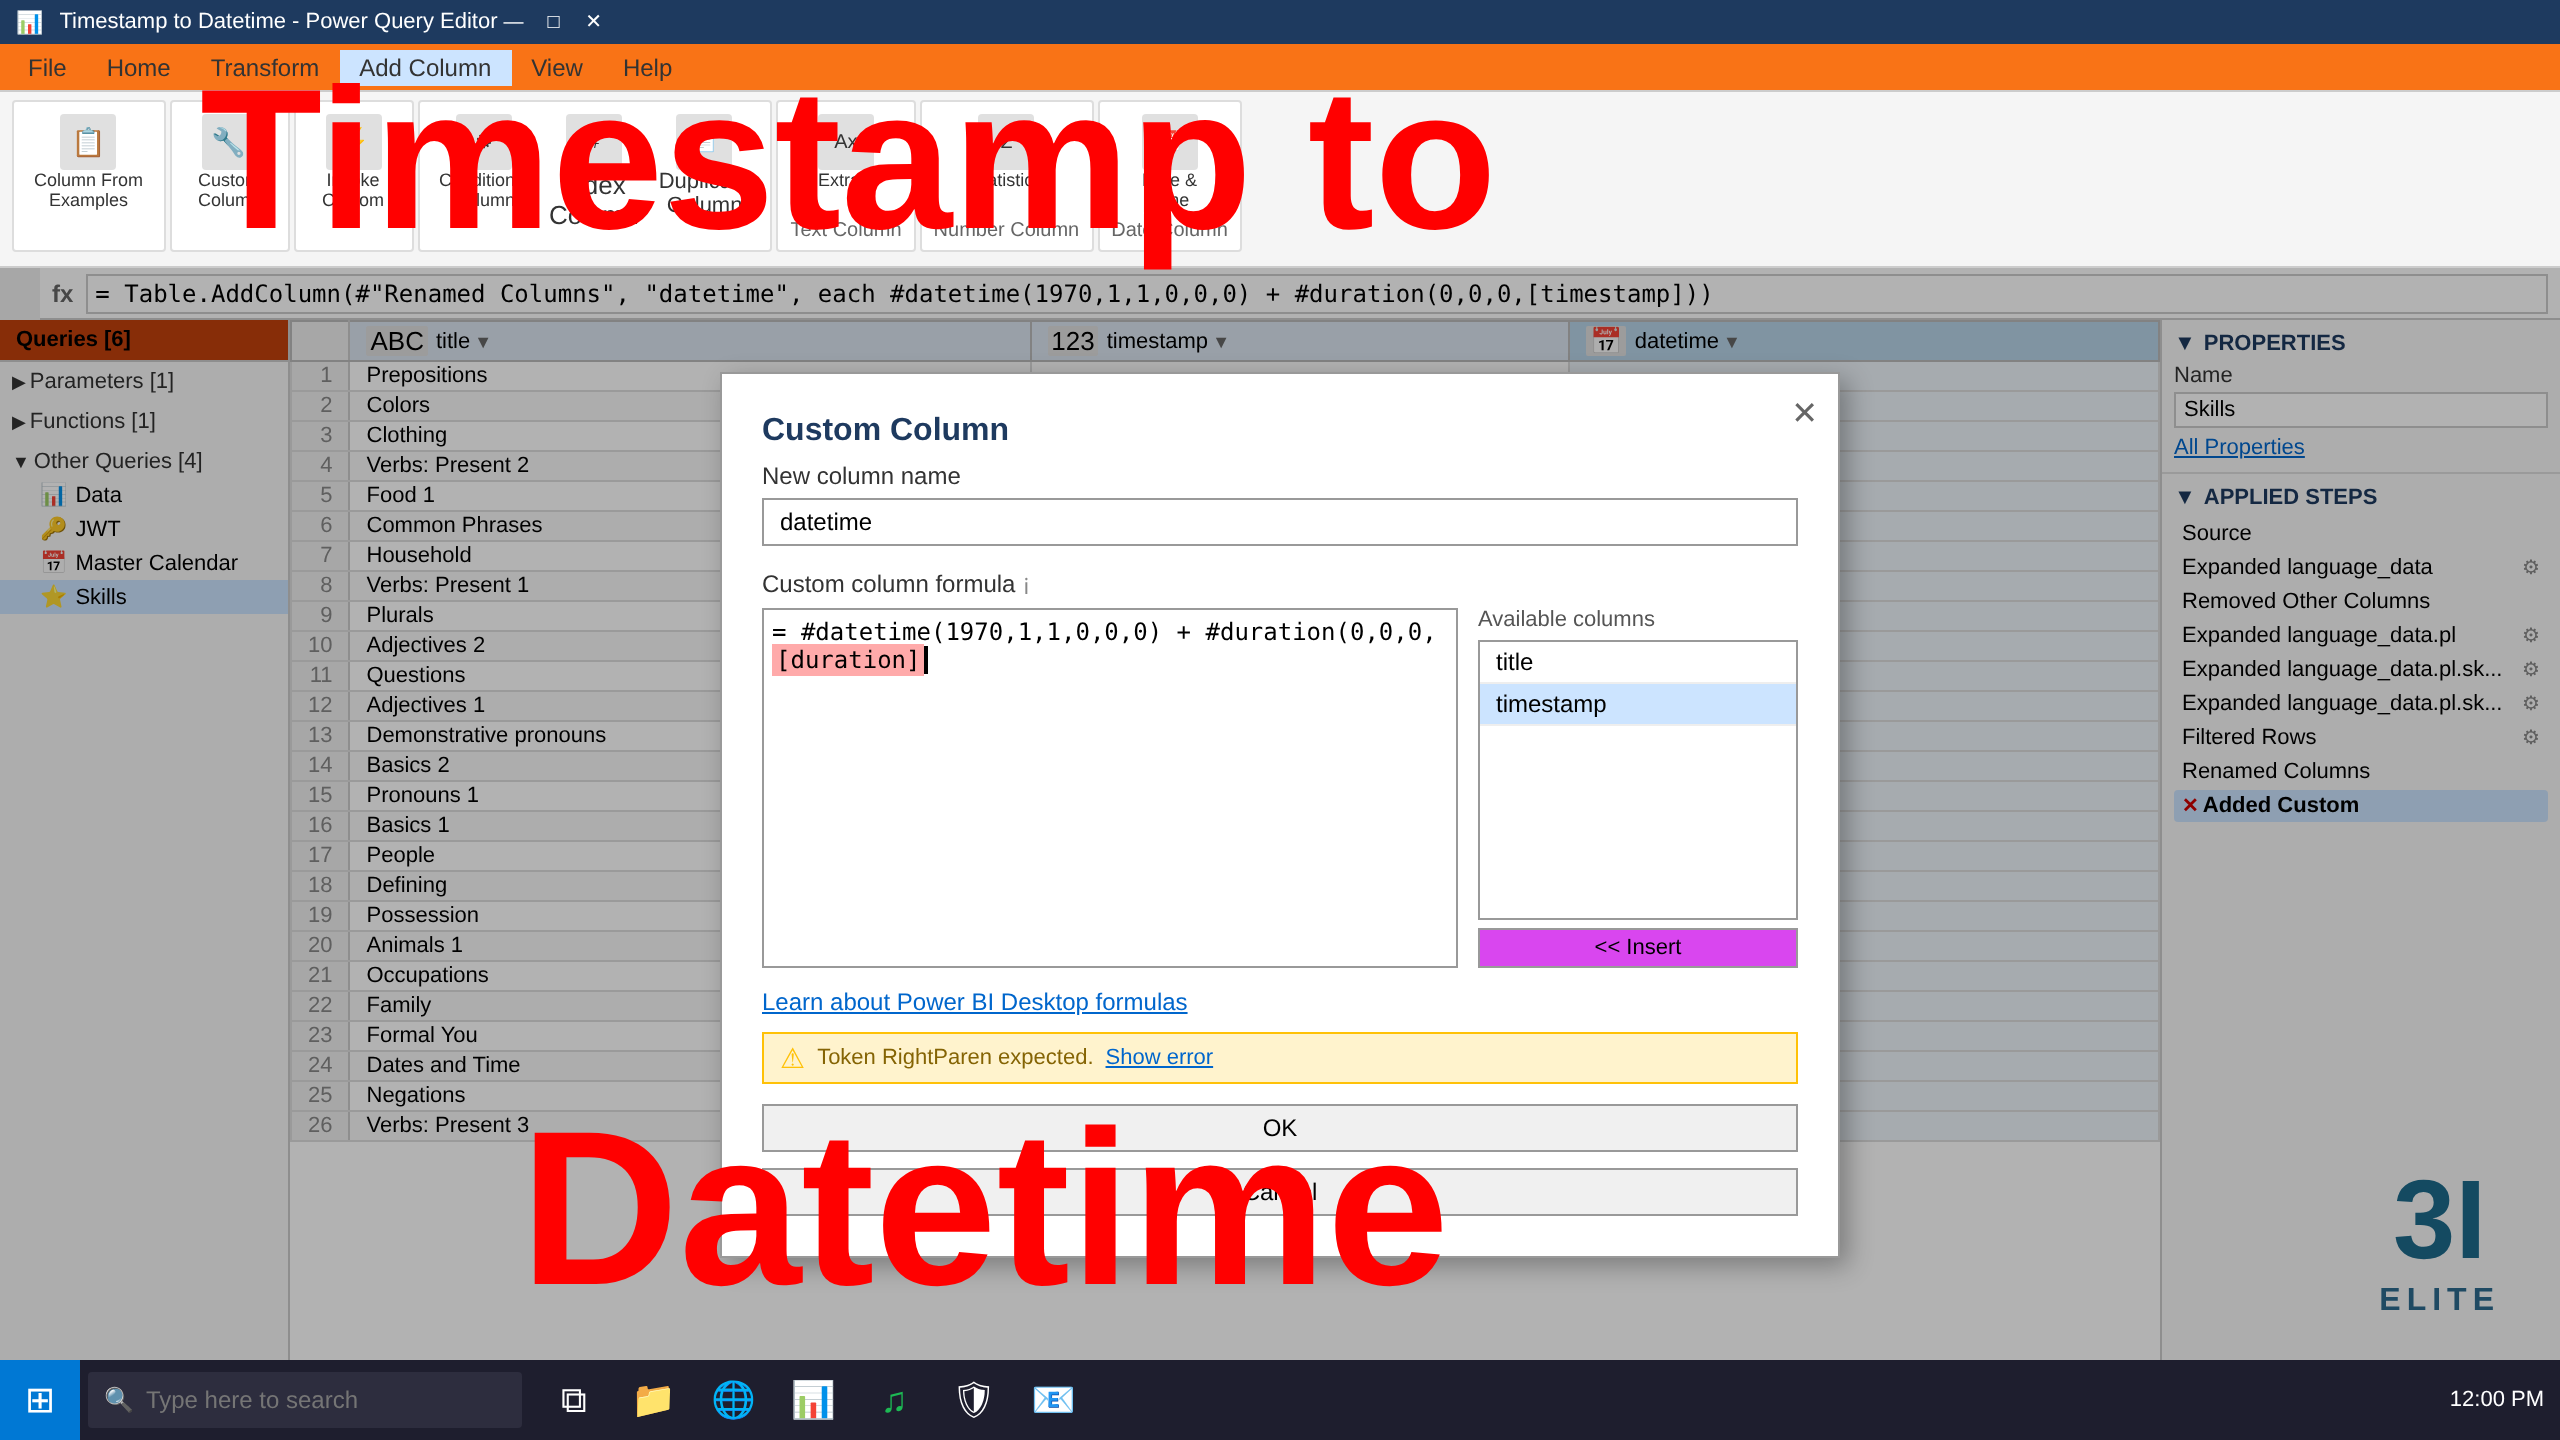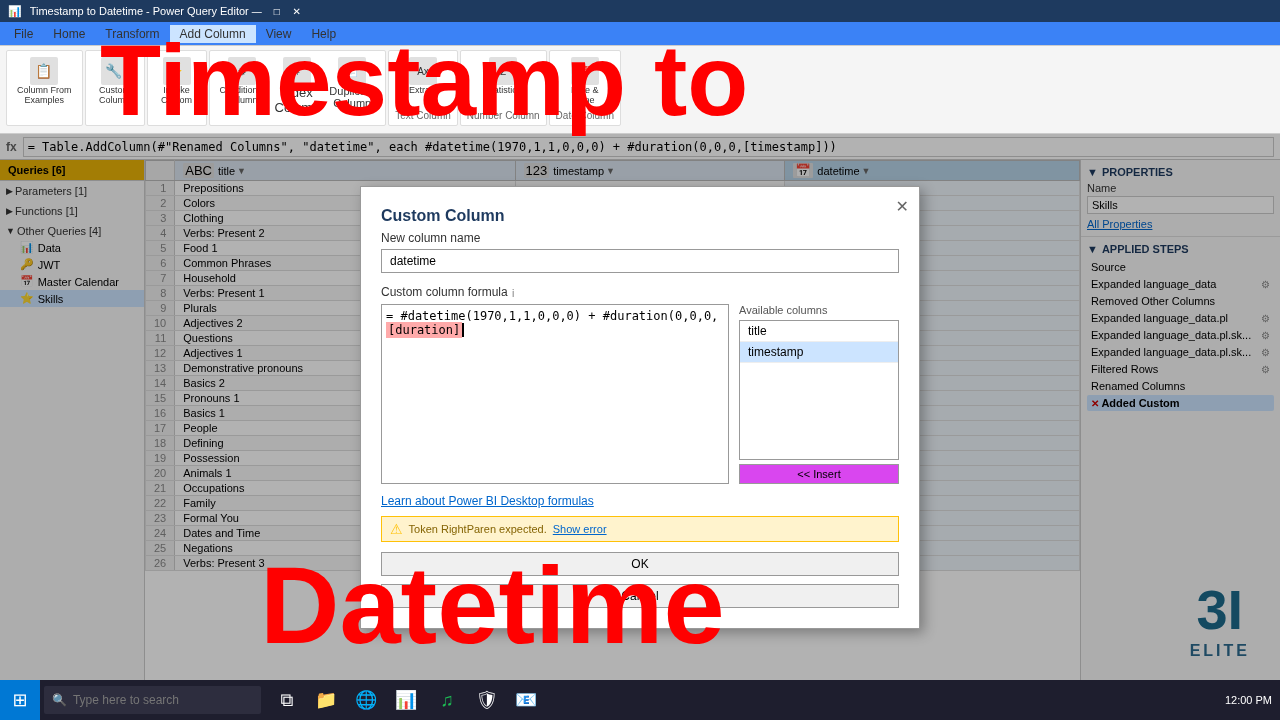--- a/index.html
+++ b/index.html
@@ -13,21 +13,21 @@
       display: flex;
       align-items: center;
       padding: 0 8px;
       font-size: 11px;
     }
     .title-bar-controls { display: flex; gap: 4px; }
     .title-bar-btn { width: 16px; height: 14px; background: transparent; border: none; color: white; cursor: pointer; font-size: 10px; display: flex; align-items: center; justify-content: center; }
 
     
     .menu-bar {
-      background: #3b82f6;
+      background: #f97316;
       height: 24px;
       display: flex;
       align-items: center;
       padding: 0 4px;
       border-bottom: 1px solid #ccc;
     }
     .menu-item {
       padding: 2px 10px;
       font-size: 12px;
       cursor: pointer;
@@ -81,20 +81,21 @@
 
     
     .formula-bar {
       background: white;
       border-bottom: 1px solid #ccc;
       height: 26px;
       display: flex;
       align-items: center;
       padding: 12px 6px;
       gap: 6px;
+      margin-left: 20px;
     }
     .formula-input {
       flex: 1;
       border: 1px solid #ccc;
       padding: 2px 4px;
       font-size: 12px;
       font-family: monospace;
     }
 
     
@@ -106,21 +107,21 @@
     
     .queries-panel {
       width: 145px;
       background: #f8f8f8;
       border-right: 1px solid #ccc;
       display: flex;
       flex-direction: column;
       overflow: hidden;
     }
     .queries-header {
-      background: #eab308;
+      background: #c2410c;
       padding: 4px 8px;
       font-size: 11px;
       font-weight: bold;
       border-bottom: 1px solid #ccc;
     }
     .query-group {
       padding: 2px 0;
     }
     .query-group-header {
       display: flex;

